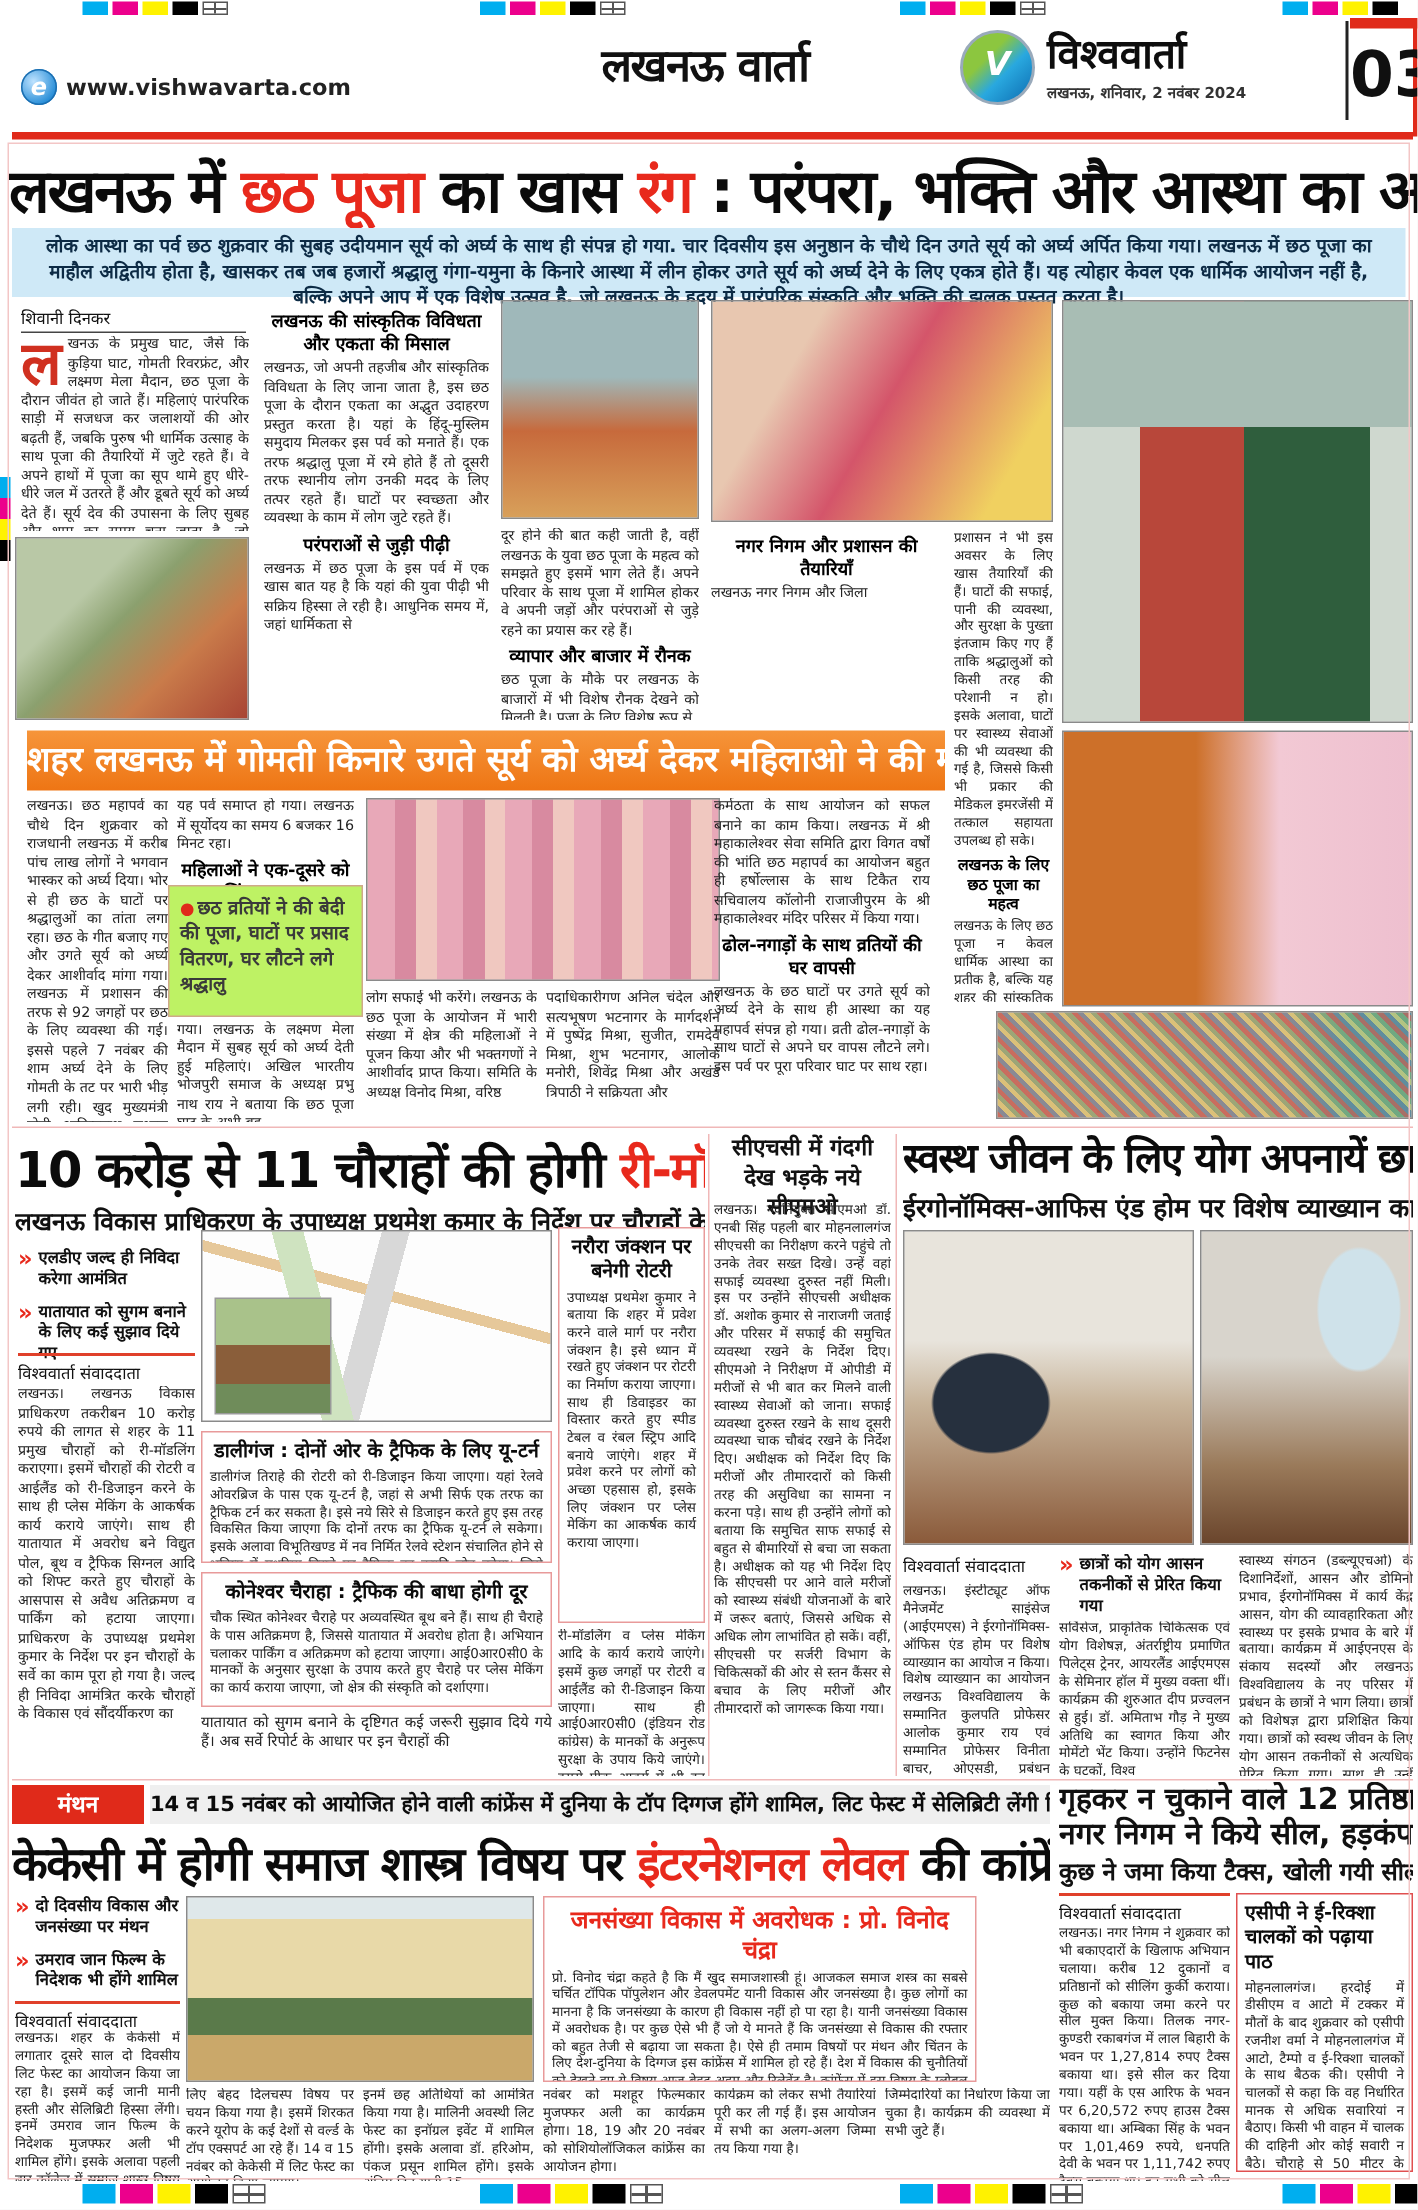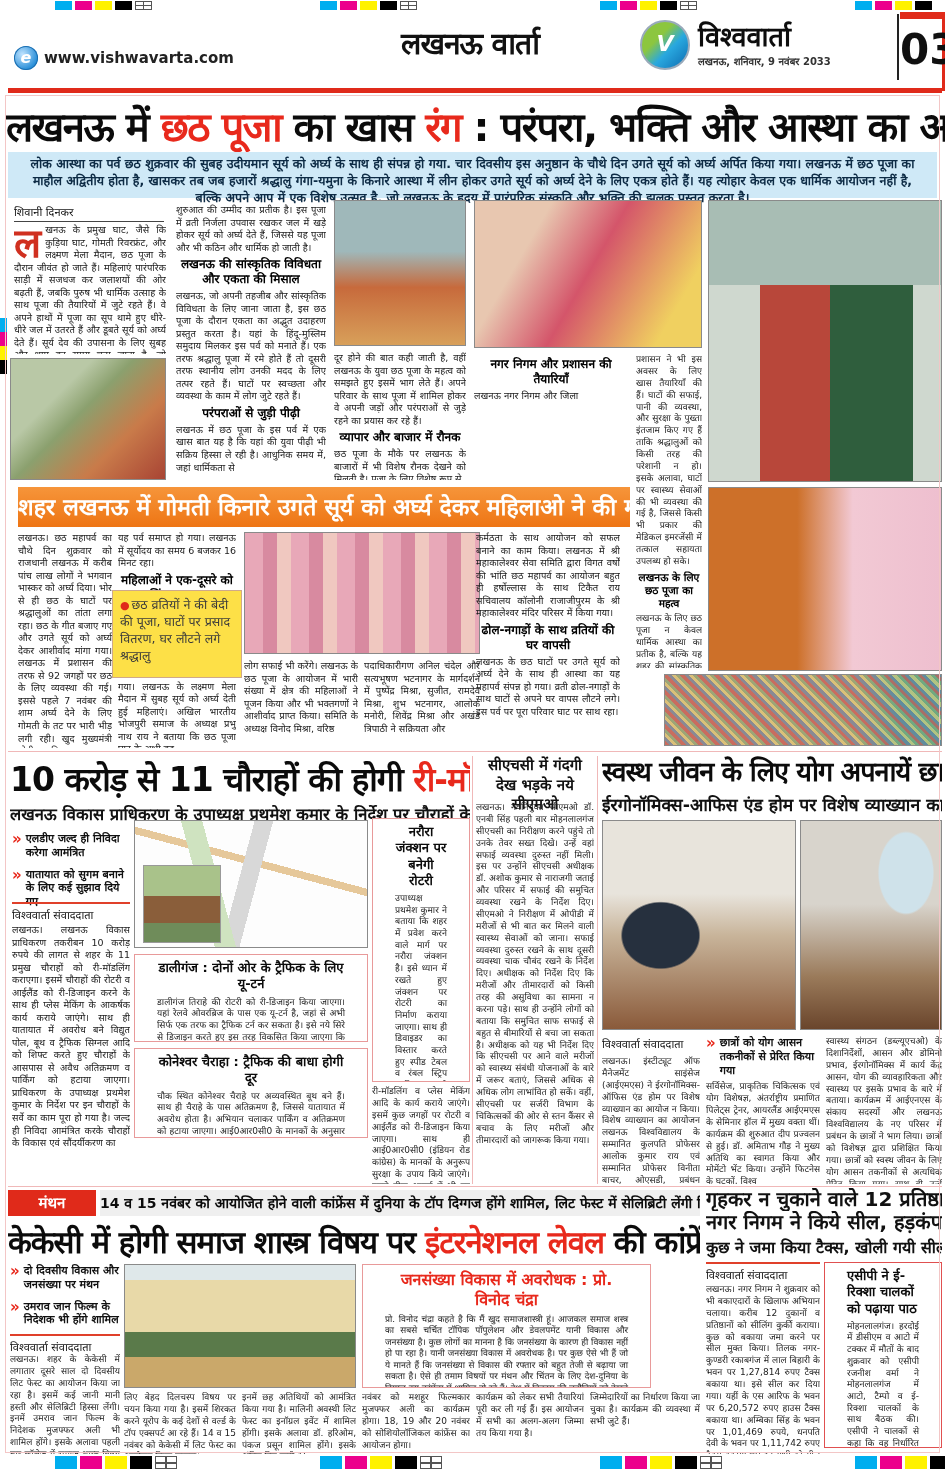--- a/index.html
+++ b/index.html
@@ -47,24 +47,24 @@
   .col{font-size:9.5px;line-height:1.32;text-align:justify;color:#222;overflow:hidden;}
   .col .sub{font-weight:bold;text-align:center;font-size:12px;line-height:1.25;margin:3px 0;color:#000;display:block;}
   .byline{font-weight:normal;font-size:11px;color:#111;overflow:hidden;white-space:nowrap;}
   .byline.rule{border-top:2px solid #e0402a;padding-top:3px;}
   .byline.under{border-bottom:1.5px solid #444;padding-bottom:2px;}
   .dropcap{float:left;font-size:40px;line-height:.85;font-weight:800;color:#d03020;padding:2px 4px 0 0;}
   .photo{border:1px solid #8a8a8a;box-sizing:border-box;}
   .bullets{display:flex;flex-direction:column;gap:8px;}
   .bullet{display:flex;gap:4px;font-size:11px;font-weight:bold;line-height:1.25;color:#111;}
   .chev{color:#e8291c;font-size:15px;line-height:1;font-weight:800;}
-  .hibox{background:#fde047;border:1px solid #cfa98a;padding:6px 7px;box-sizing:border-box;
-     font-size:12.5px;font-weight:normal;color:#3a3a3a;line-height:1.35;z-index:3;}
+  .hibox{background:#bef264;border:1px solid #cfa98a;padding:6px 7px;box-sizing:border-box;
+     font-size:12.5px;font-weight:bold;color:#3a3a3a;line-height:1.35;z-index:3;}
   .hibox .dot{color:#e02a1a;font-size:11px;margin-right:2px;}
-  .box{border:1px solid #e89a9a;background:#fff;padding:5px 22px;box-sizing:border-box;overflow:hidden;}
+  .box{border:1px solid #e89a9a;background:#fff;padding:5px 5px;box-sizing:border-box;overflow:hidden;}
   .box h4{margin:0 0 4px;font-size:13px;line-height:1.25;text-align:center;font-weight:800;color:#0b0b0b;}
   .box .bd{font-size:9px;line-height:1.3;text-align:justify;color:#222;}
   .tag{background:#e02a1a;color:#fff;font-weight:800;font-size:15px;text-align:center;line-height:26px;}
   .kicker{background:#efefef;color:#0b0b0b;font-weight:bold;font-size:14px;text-align:center;line-height:26px;
      white-space:nowrap;overflow:hidden;}
 </style>
 </head>
 <body>
 
 <div id="page">
@@ -105,42 +105,41 @@
 
   <div class="abs website" style="left:14px;top:46px">
     <span class="eicon">e</span>
     <span>www.vishwavarta.com</span>
   </div>
   <div class="abs section-title" style="left:300px;top:22px;width:340px">लखनऊ वार्ता</div>
   <div class="abs brand" style="left:640px;top:20px">
     <span class="brandlogo">V</span>
     <span>
       <span class="brandname">विश्ववार्ता</span>
-      <span class="edition" style="display:block">लखनऊ,  शनिवार, 9 नवंबर 2033</span>
+      <span class="edition" style="display:block">लखनऊ,  शनिवार, 2 नवंबर 2024</span>
     </span>
   </div>
   <div class="abs" style="left:897px;top:14px;width:2px;height:66px;background:#222"></div>
   <div class="abs pagebox" style="left:900px;top:12px;width:42px;height:72px">
     <div class="pagenum">03</div>
   </div>
   <div class="abs redrule" style="left:8px;top:88px;width:934px;height:5px"></div>
 
   <div class="abs h-main" style="left:6px;top:98px;width:933px;height:52px">
     <span>लखनऊ में </span><span class="red">छठ पूजा</span><span> का खास </span><span class="red">रंग</span><span> : परंपरा, भक्ति और आस्था का अनोखा संगम</span>
   </div>
   <div class="abs standfirst" style="left:8px;top:152px;width:929px;height:46px">लोक आस्था का पर्व छठ शुक्रवार की सुबह उदीयमान सूर्य को अर्घ्य के साथ ही संपन्न हो गया. चार दिवसीय इस अनुष्ठान के चौथे दिन उगते सूर्य को अर्घ्य अर्पित किया गया। लखनऊ में छठ पूजा का माहौल अद्वितीय होता है, खासकर तब जब हजारों श्रद्धालु गंगा-यमुना के किनारे आस्था में लीन होकर उगते सूर्य को अर्घ्य देने के लिए एकत्र होते हैं। यह त्योहार केवल एक धार्मिक आयोजन नहीं है, बल्कि अपने आप में एक विशेष उत्सव है, जो लखनऊ के हृदय में पारंपरिक संस्कृति और भक्ति की झलक प्रस्तुत करता है।</div>
 
   <div class="abs byline under" style="left:14px;top:204px;width:150px">शिवानी दिनकर</div>
   <div class="abs col" style="left:14px;top:224px;width:152px;height:130px">
     <span class="dropcap">ल</span><span>खनऊ के प्रमुख घाट, जैसे कि कुड़िया घाट, गोमती रिवरफ्रंट, और लक्ष्मण मेला मैदान, छठ पूजा के दौरान जीवंत हो जाते हैं। महिलाएं पारंपरिक साड़ी में सजधज कर जलाशयों की ओर बढ़ती हैं, जबकि पुरुष भी धार्मिक उत्साह के साथ पूजा की तैयारियों में जुटे रहते हैं। वे अपने हाथों में पूजा का सूप थामे हुए धीरे-धीरे जल में उतरते हैं और डूबते सूर्य को अर्घ्य देते हैं। सूर्य देव की उपासना के लिए सुबह और शाम का समय चुना जाता है, जो श्रद्धालुओं के जीवन में सकारात्मक ऊर्जा और नई</span>
   </div>
   <div class="abs photo" style="left:10px;top:358px;width:156px;height:122px;background:linear-gradient(135deg,#b9c8a6 0 30%,#8ba06e 45%,#c97b4a 70%,#a84434)"></div>
 
   <div class="abs col" style="left:176px;top:204px;width:150px;height:276px">
-    <span>शुरुआत की उम्मीद का प्रतीक है। इस पूजा में व्रती निर्जला उपवास रखकर जल में खड़े होकर सूर्य को अर्घ्य देते हैं, जिससे यह पूजा और भी कठिन और धार्मिक हो जाती है।</span>
     <span class="sub">लखनऊ की सांस्कृतिक विविधता और एकता की मिसाल</span>
     <span>लखनऊ, जो अपनी तहजीब और सांस्कृतिक विविधता के लिए जाना जाता है, इस छठ पूजा के दौरान एकता का अद्भुत उदाहरण प्रस्तुत करता है। यहां के हिंदू-मुस्लिम समुदाय मिलकर इस पर्व को मनाते हैं। एक तरफ श्रद्धालु पूजा में रमे होते हैं तो दूसरी तरफ स्थानीय लोग उनकी मदद के लिए तत्पर रहते हैं। घाटों पर स्वच्छता और व्यवस्था के काम में लोग जुटे रहते हैं।</span>
     <span class="sub">परंपराओं से जुड़ी पीढ़ी</span>
     <span>लखनऊ में छठ पूजा के इस पर्व में एक खास बात यह है कि यहां की युवा पीढ़ी भी सक्रिय हिस्सा ले रही है। आधुनिक समय में, जहां धार्मिकता से</span>
   </div>
 
   <div class="abs photo" style="left:334px;top:200px;width:132px;height:146px;background:linear-gradient(180deg,#9fb8ba 0 35%,#c76a3c 60%,#d8a05a)"></div>
   <div class="abs col" style="left:334px;top:352px;width:132px;height:128px">
     <span>दूर होने की बात कही जाती है, वहीं लखनऊ के युवा छठ पूजा के महत्व को समझते हुए इसमें भाग लेते हैं। अपने परिवार के साथ पूजा में शामिल होकर वे अपनी जड़ों और परंपराओं से जुड़े रहने का प्रयास कर रहे हैं।</span>
     <span class="sub">व्यापार और बाजार में रौनक</span>
@@ -220,20 +219,21 @@
   <div class="abs col" style="left:372px;top:1086px;width:98px;height:98px;font-size:9px">री-मॉडलिंग व प्लेस मेकिंग आदि के कार्य कराये जाएंगे। इसमें कुछ जगहों पर रोटरी व आईलैंड को री-डिजाइन किया जाएगा। साथ ही आई0आर0सी0 (इंडियन रोड कांग्रेस) के मानकों के अनुरूप सुरक्षा के उपाय किये जाएंगे। इससे पीक आवर्स में भी इन चैराहों पर यातायात सुगम बना रहेगा और शहर वासियों को ट्रैफिक जाम की समस्या से बड़ी राहत मिलेगी। एलडीए के इस फैसले से लोगों ने राहत की सांस ली है।</div>
 
   <div class="abs box" style="left:134px;top:954px;width:234px;height:88px">
     <h4>डालीगंज : दोनों ओर के ट्रैफिक के लिए यू-टर्न</h4>
     <div class="bd">डालीगंज तिराहे की रोटरी को री-डिजाइन किया जाएगा। यहां रेलवे ओवरब्रिज के पास एक यू-टर्न है, जहां से अभी सिर्फ एक तरफ का ट्रैफिक टर्न कर सकता है। इसे नये सिरे से डिजाइन करते हुए इस तरह विकसित किया जाएगा कि दोनों तरफ का ट्रैफिक यू-टर्न ले सकेगा। इसके अलावा विभूतिखण्ड में नव निर्मित रेलवे स्टेशन संचालित होने से भविष्य में मधुरिमा तिराहे पर ट्रैफिक का काफी लोड बढ़ेगा। जिसे ध्यान में रखते हुए तिराहे पर आईलैंड विकसित किया जाएगा।</div>
   </div>
   <div class="abs box" style="left:134px;top:1048px;width:234px;height:90px">
     <h4>कोनेश्वर चैराहा : ट्रैफिक की बाधा होगी दूर</h4>
     <div class="bd">चौक स्थित कोनेश्वर चैराहे पर अव्यवस्थित बूथ बने हैं। साथ ही चैराहे के पास अतिक्रमण है, जिससे यातायात में अवरोध होता है। अभियान चलाकर पार्किंग व अतिक्रमण को हटाया जाएगा। आई0आर0सी0 के मानकों के अनुसार सुरक्षा के उपाय करते हुए चैराहे पर प्लेस मेकिंग का कार्य कराया जाएगा, जो क्षेत्र की संस्कृति को दर्शाएगा।</div>
   </div>
+  <div class="abs col" style="left:134px;top:1142px;width:234px;height:40px;font-size:10px">यातायात को सुगम बनाने के दृष्टिगत कई जरूरी सुझाव दिये गये हैं। अब सर्वे रिपोर्ट के आधार पर इन चैराहों की</div>
 
   <div class="abs h-sub" style="left:476px;top:756px;width:118px;height:42px;font-size:15px;line-height:1.3">सीएचसी में गंदगी देख भड़के नये सीएमओ</div>
   <div class="abs col" style="left:476px;top:802px;width:118px;height:382px;font-size:9px">लखनऊ। नवनियुक्त सीएमओ डॉ. एनबी सिंह पहली बार मोहनलालगंज सीएचसी का निरीक्षण करने पहुंचे तो उनके तेवर सख्त दिखे। उन्हें वहां सफाई व्यवस्था दुरुस्त नहीं मिली। इस पर उन्होंने सीएचसी अधीक्षक डॉ. अशोक कुमार से नाराजगी जताई और परिसर में सफाई की समुचित व्यवस्था रखने के निर्देश दिए। सीएमओ ने निरीक्षण में ओपीडी में मरीजों से भी बात कर मिलने वाली स्वास्थ्य सेवाओं को जाना। सफाई व्यवस्था दुरुस्त रखने के साथ दूसरी व्यवस्था चाक चौबंद रखने के निर्देश दिए। अधीक्षक को निर्देश दिए कि मरीजों और तीमारदारों को किसी तरह की असुविधा का सामना न करना पड़े। साथ ही उन्होंने लोगों को बताया कि समुचित साफ सफाई से बहुत से बीमारियों से बचा जा सकता है। अधीक्षक को यह भी निर्देश दिए कि सीएचसी पर आने वाले मरीजों को स्वास्थ्य संबंधी योजनाओं के बारे में जरूर बताएं, जिससे अधिक से अधिक लोग लाभांवित हो सकें। वहीं, सीएचसी पर सर्जरी विभाग के चिकित्सकों की ओर से स्तन कैंसर से बचाव के लिए मरीजों और तीमारदारों को जागरूक किया गया।</div>
 
   <div class="abs h-sec" style="left:602px;top:752px;width:340px;height:38px;font-size:27px">स्वस्थ जीवन के लिए योग अपनायें छात्र : रजनी</div>
   <div class="abs h-sub" style="left:602px;top:792px;width:340px;height:24px;font-size:17.5px;white-space:nowrap;overflow:hidden">ईरगोनॉमिक्स-आफिस एंड होम पर विशेष व्याख्यान का आयोजन</div>
   <div class="abs photo" style="left:602px;top:820px;width:194px;height:210px;background:radial-gradient(ellipse at 30% 55%,#26303e 0 20%,transparent 21%),linear-gradient(180deg,#e8e4dc 0 35%,#c8b49a 55%,#8a5a3a)"></div>
   <div class="abs photo" style="left:800px;top:820px;width:142px;height:210px;background:radial-gradient(ellipse at 75% 25%,#cfe2ea 0 18%,transparent 19%),linear-gradient(180deg,#d8d4cc 0 40%,#9a7a5a 75%,#6a452c)"></div>
   <div class="abs byline" style="left:602px;top:1036px;width:120px">विश्ववार्ता संवाददाता</div>
   <div class="abs col" style="left:602px;top:1056px;width:98px;height:128px;font-size:9px">लखनऊ। इंस्टीट्यूट ऑफ मैनेजमेंट साइंसेज (आईएमएस) ने ईरगोनॉमिक्स-ऑफिस एंड होम पर विशेष व्याख्यान का आयोज न किया। विशेष व्याख्यान का आयोजन लखनऊ विश्वविद्यालय के सम्मानित कुलपति प्रोफेसर आलोक कुमार राय एवं सम्मानित प्रोफेसर विनीता बाचर, ओएसडी, प्रबंधन विज्ञान संस्थान, लखनऊ विश्वविद्यालय के मार्गदर्शन में किया गया। श्रीमती रजनी मांधयान, निदेशक, सी3 फिजियो एवं योग</div>

